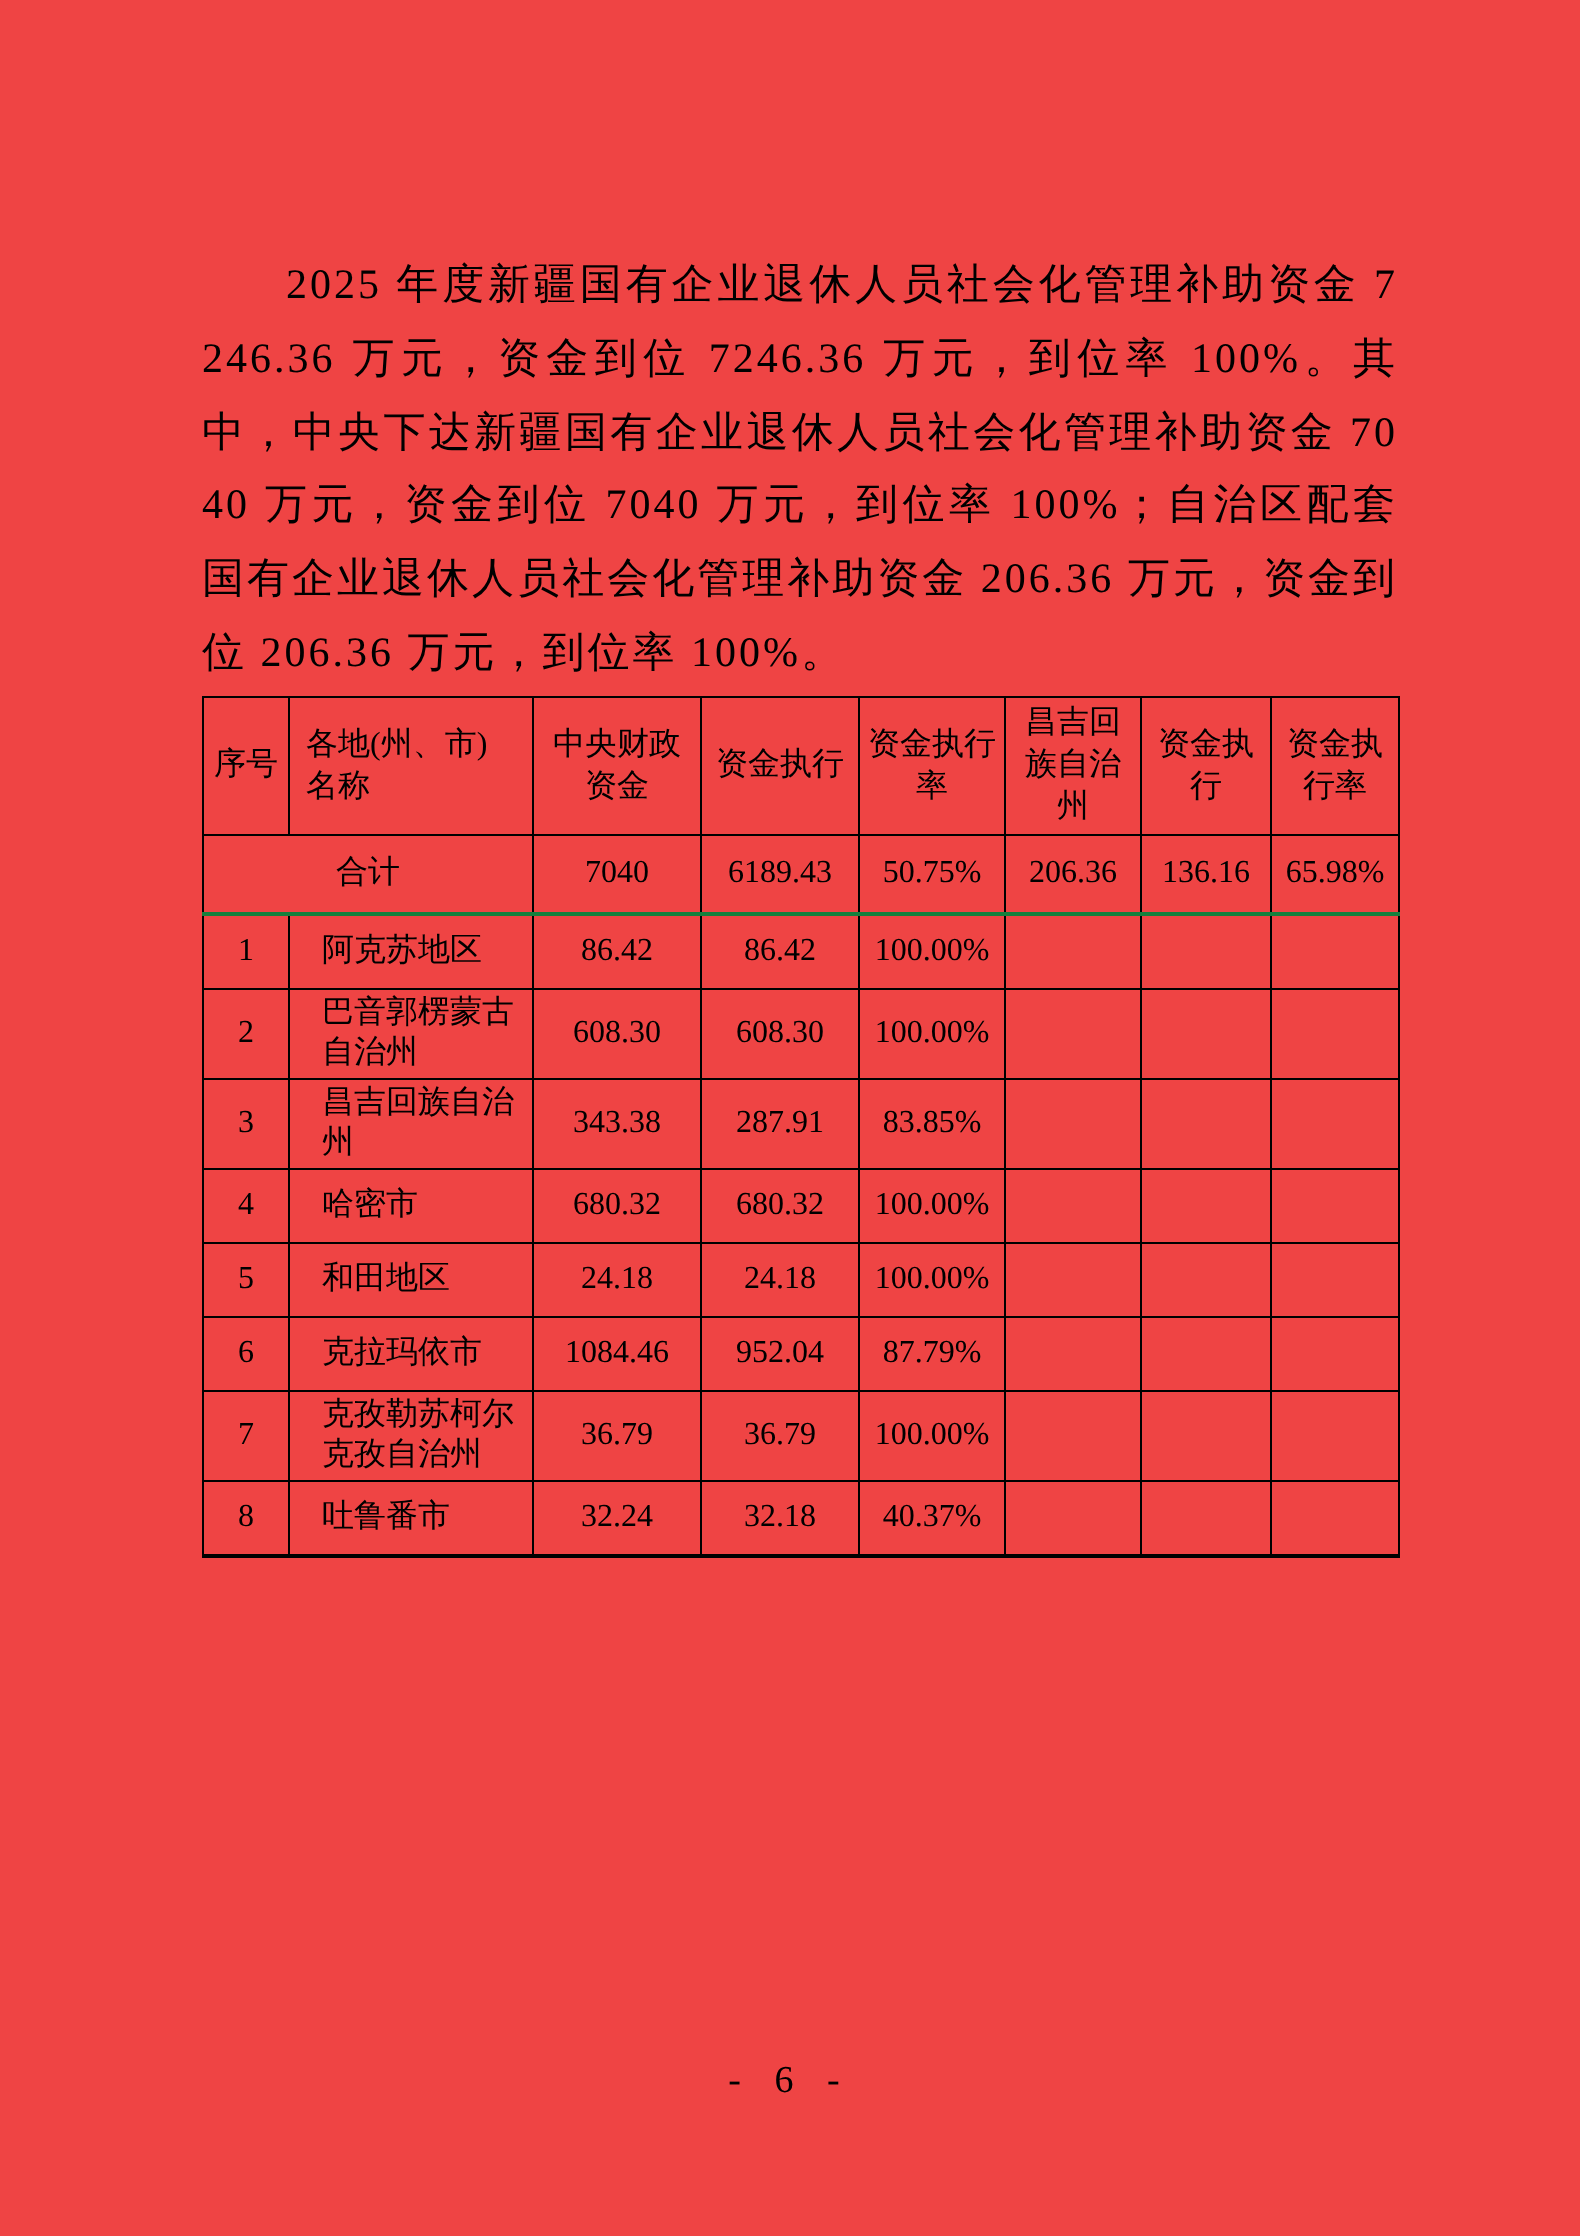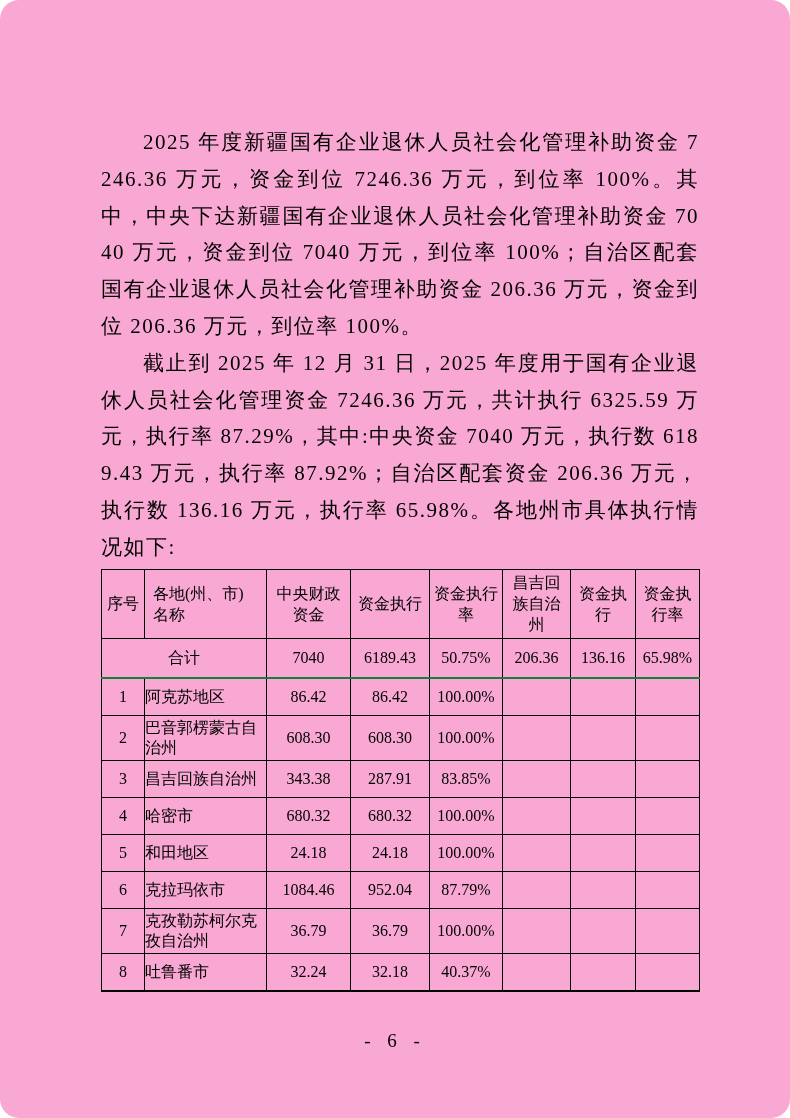--- a/index.html
+++ b/index.html
@@ -5,25 +5,24 @@
   html, body {
     margin: 0;
     padding: 0;
     background: #ffffff;
   }
   .page {
     position: relative;
     width: 790px;
     height: 1118px;
     margin: 0 auto;
-    background: #f9a8d4;
+    background: #ef4444;
     color: #000000;
     font-family: "Liberation Serif", "DejaVu Serif", serif;
     overflow: hidden;
-    border-radius: 19px;
   }
   .content {
     position: absolute;
     left: 101px;
     top: 124px;
     width: 598px;
   }
   .body-par {
     margin: 0;
     font-size: 21px;
@@ -57,21 +56,21 @@
     text-align: left;
     padding-left: 8px;
     padding-right: 16px;
   }
   .report-table td {
     height: 32px;
     line-height: 20px;
   }
   .report-table td.name {
     text-align: left;
-    padding-left: 0;
+    padding-left: 16px;
     padding-right: 2px;
   }
   .report-table .total-row td {
     border-bottom: 2px solid #15803d;
     height: 34px;
   }
   .report-table tbody.data-rows tr:last-child td {
     border-bottom: 2px solid #000000;
   }
   .footer {
@@ -85,21 +84,20 @@
   }
 </style>
 </head>
 <body>
 
 <div class="page">
 
   <div class="content">
 
     <p class="body-par">2025 年度新疆国有企业退休人员社会化管理补助资金 7246.36 万元，资金到位 7246.36 万元，到位率 100%。其中，中央下达新疆国有企业退休人员社会化管理补助资金 7040 万元，资金到位 7040 万元，到位率 100%；自治区配套国有企业退休人员社会化管理补助资金 206.36 万元，资金到位 206.36 万元，到位率 100%。</p>
-    <p class="body-par">截止到 2025 年 12 月 31 日，2025 年度用于国有企业退休人员社会化管理资金 7246.36 万元，共计执行 6325.59 万元，执行率 87.29%，其中:中央资金 7040 万元，执行数 6189.43 万元，执行率 87.92%；自治区配套资金 206.36 万元，执行数 136.16 万元，执行率 65.98%。各地州市具体执行情况如下:</p>
 
     <table class="report-table">
       <colgroup>
         <col style="width:43px">
         <col style="width:122px">
         <col style="width:84px">
         <col style="width:79px">
         <col style="width:73px">
         <col style="width:68px">
         <col style="width:65px">

